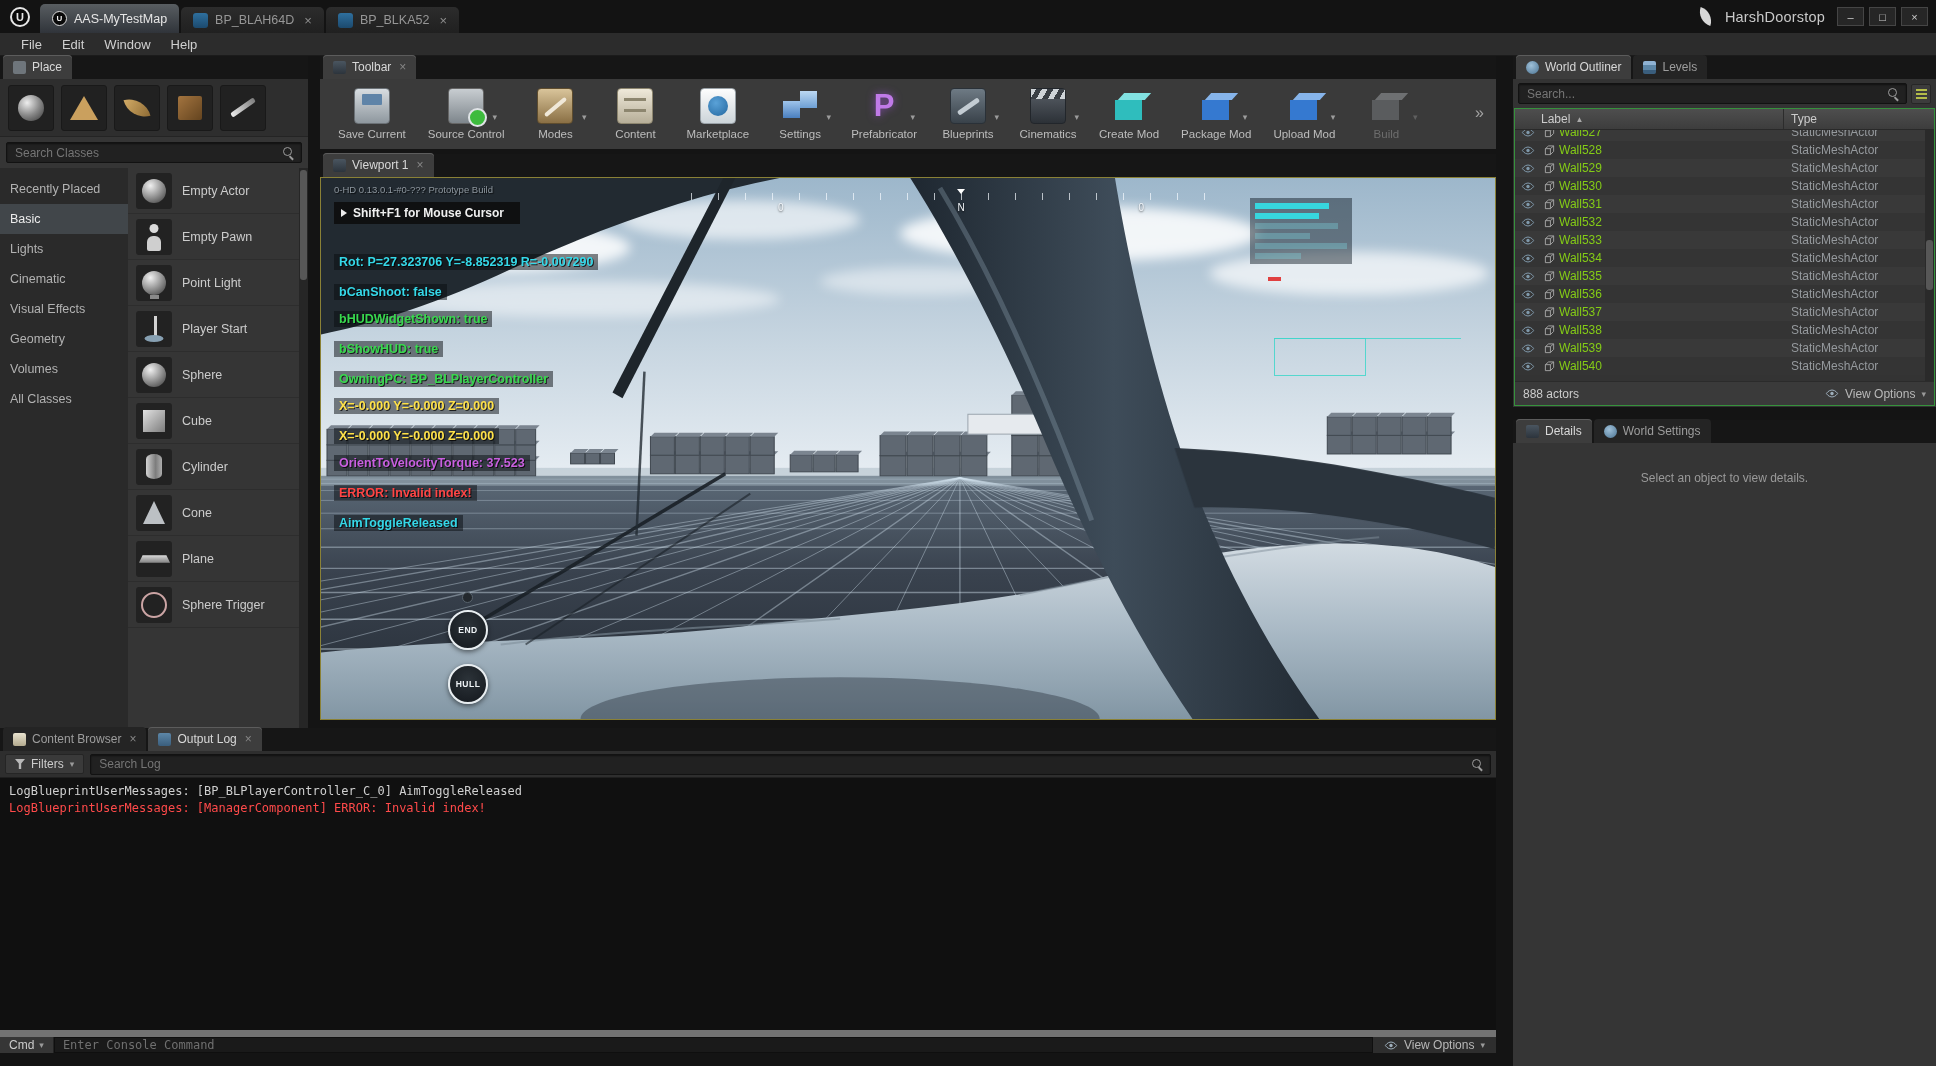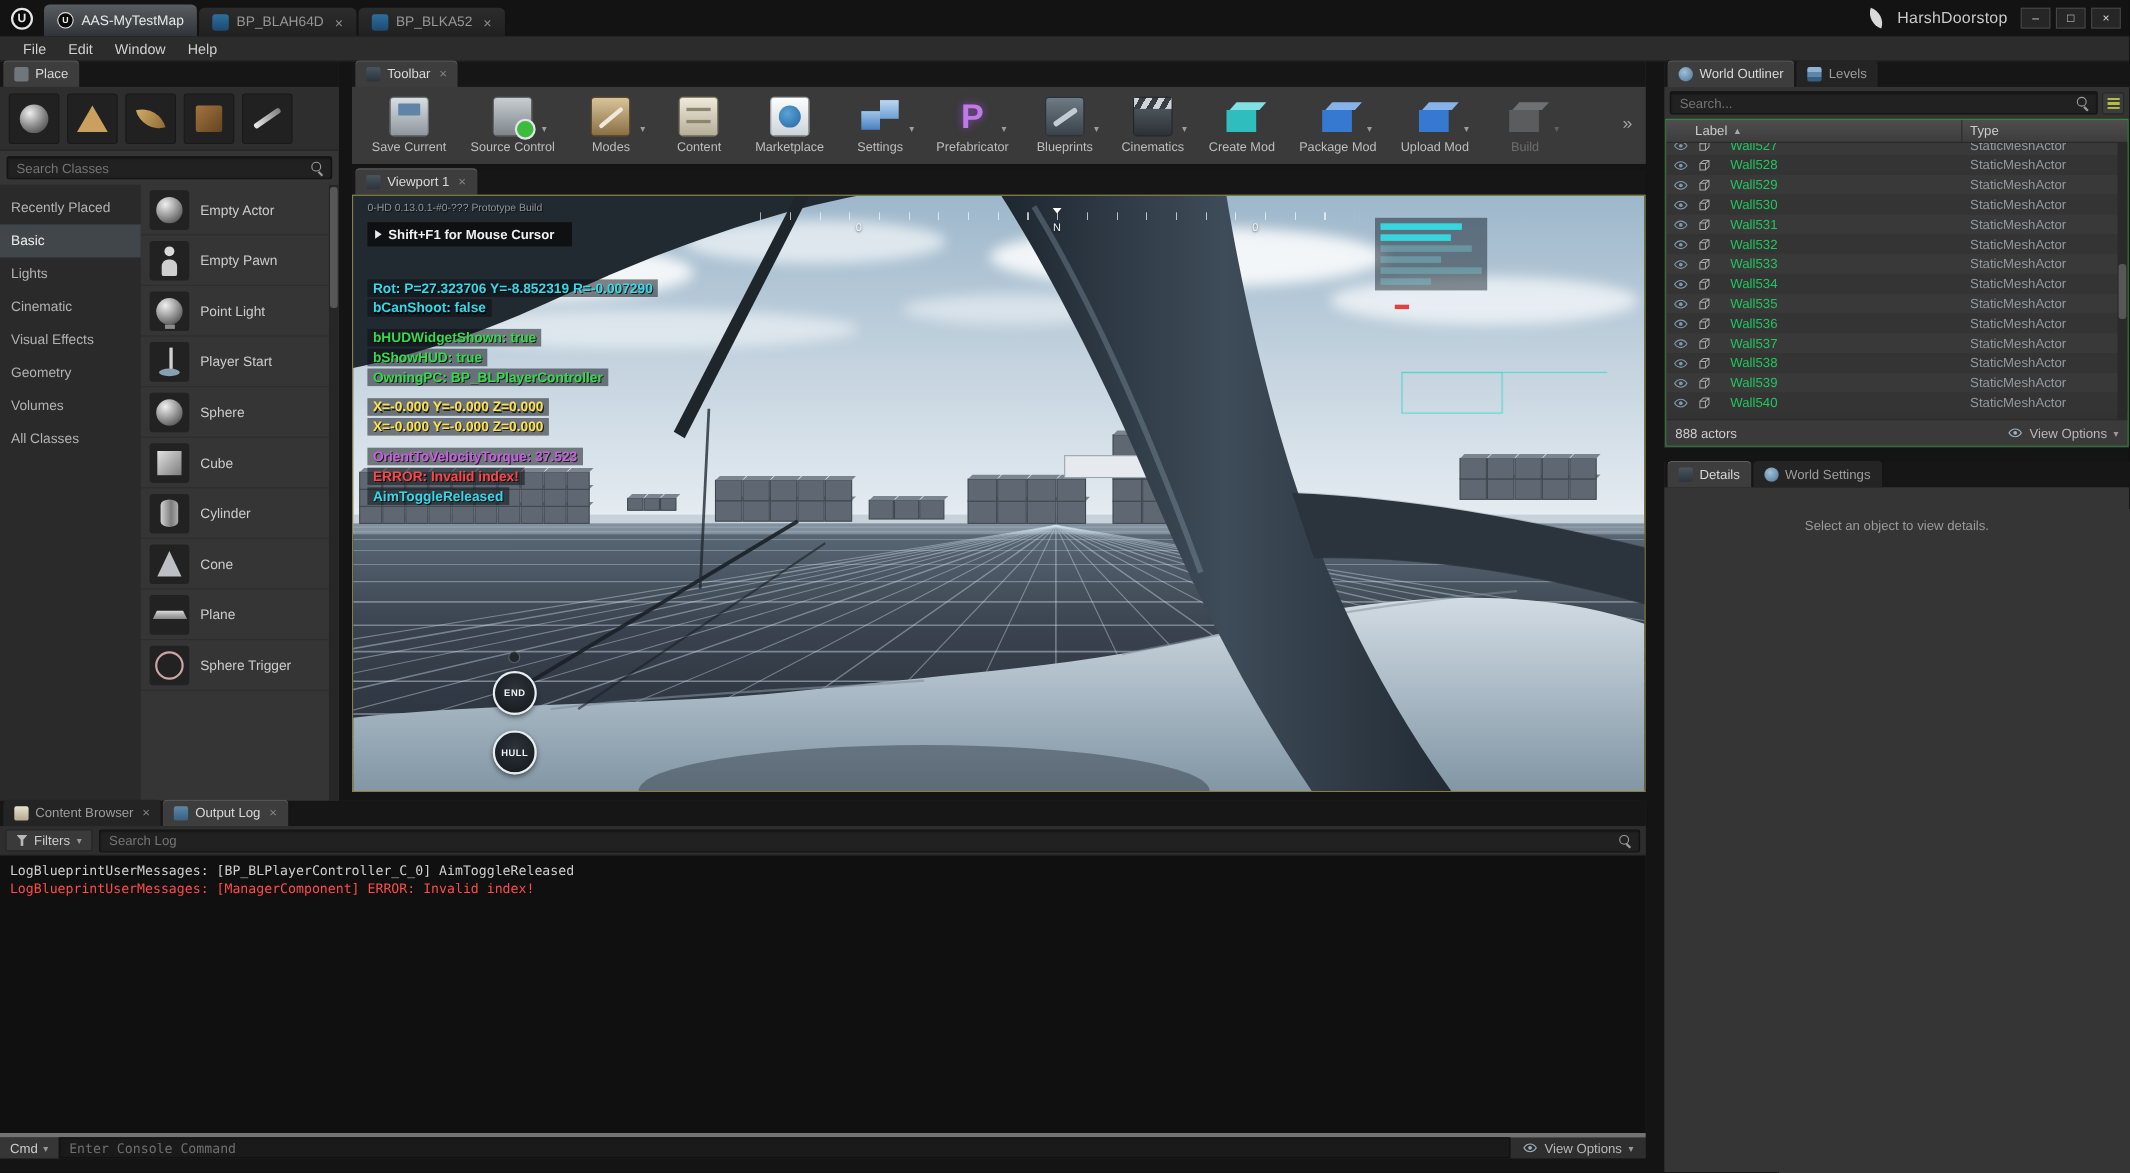--- a/index.html
+++ b/index.html
@@ -119,21 +119,21 @@
 
   
   .p-viewport { top:154px; left:320px; width:1176px; height:566px; background:#141414; }
   .vp-content { position:relative; flex:1; border:1px solid #8a8136; overflow:hidden; background:#3a4656; }
   #scene { position:absolute; inset:0; width:100%; height:100%; display:block; }
   .debug { position:absolute; left:13px; top:6px; z-index:5; }
   .dbg-build { font-size:9.5px; color:#97a0a8; opacity:.9; text-shadow:1px 1px 1px rgba(0,0,0,.8); }
   .dbg-hint { display:inline-flex; align-items:center; gap:6px; margin-top:7px; background:rgba(12,12,12,.88); color:#f0f0f0; font-weight:bold; font-size:12px; padding:4px 16px 4px 7px; }
   .dbg-hint .tri { width:0; height:0; border-top:4px solid transparent; border-bottom:4px solid transparent; border-left:6px solid #ececec; }
   .dbg-lines { margin-top:30px; }
-  .dbg-line { display:table; font-weight:bold; font-size:12.5px; background:rgba(8,12,16,.5); padding:1px 5px; margin-top:2px; text-shadow:1px 1px 0 rgba(0,0,0,.75); white-space:nowrap; }
+  .dbg-line { display:table; font-weight:bold; font-size:12.5px; background:rgba(8,12,16,.5); padding:1px 5px; margin-top:14px; text-shadow:1px 1px 0 rgba(0,0,0,.75); white-space:nowrap; }
   .dbg-line.gap { margin-top:11px; }
   .compass { position:absolute; left:640px; top:15px; transform:translateX(-50%); width:540px; z-index:4; }
   .compass .center-mark { position:absolute; left:50%; top:-4px; transform:translateX(-50%); width:0; height:0; border-left:4px solid transparent; border-right:4px solid transparent; border-top:5px solid #fff; }
   .compass .ticks { height:7px; background:repeating-linear-gradient(90deg, rgba(245,250,255,.7) 0 1px, transparent 1px 27px); }
   .compass .labels { display:flex; justify-content:space-around; color:#f2f6fa; font-size:10px; margin-top:2px; text-shadow:0 1px 2px rgba(0,0,0,.6); }
   .hudbox { position:absolute; right:143px; top:20px; width:102px; height:66px; background:rgba(6,18,26,.45); padding:5px; display:flex; flex-direction:column; gap:4px; z-index:4; }
   .hud-row { height:6px; background:rgba(125,230,240,.3); }
   .hud-row.hl { background:#37d6de; }
   .w50{width:50%} .w60{width:60%} .w70{width:70%} .w80{width:80%} .w90{width:90%}
   .hud-dots { position:absolute; right:205px; top:92px; z-index:4; }
@@ -148,21 +148,21 @@
 
   
   .p-bottom { top:728px; left:0; width:1496px; height:325px; background:#2e2e2e; }
   .filter-bar { height:27px; background:#2e2e2e; border-bottom:1px solid #1f1f1f; display:flex; align-items:center; gap:6px; padding:0 5px; flex:none; }
   .filters-btn { display:flex; align-items:center; gap:6px; background:#3a3a3a; border:1px solid #252525; border-radius:2px; height:20px; padding:0 9px; color:#cccccc; font-size:12px; }
   .funnel { width:10px; height:10px; background:#b9b9b9; clip-path:polygon(0 0,100% 0,62% 45%,62% 100%,38% 100%,38% 45%); }
   .caret { font-size:9px; color:#9a9a9a; }
   .log-search { flex:1; }
   .log-area { flex:1; background:#101010; font-family:"DejaVu Sans Mono", monospace; font-size:12px; line-height:17px; padding:5px 9px; overflow:hidden; }
   .log-line { white-space:pre; }
-  .cmd-bar { height:23px; background:#2e2e2e; display:flex; align-items:stretch; flex:none; border-top:4px solid #737373; }
+  .cmd-bar { height:23px; background:#2e2e2e; display:flex; align-items:stretch; flex:none; border-top:7px solid #737373; }
   .cmd-btn { display:flex; align-items:center; gap:5px; padding:0 9px; background:#363636; color:#cccccc; font-size:12px; border-right:1px solid #222; }
   .console-wrap { flex:1; display:flex; }
   .console-wrap input { flex:1; background:#1a1a1a; border:1px solid #0f0f0f; color:#8a8a8a; font-family:"DejaVu Sans Mono", monospace; font-size:12px; padding:0 8px; }
   .console-wrap input::placeholder { color:#6f6f6f; }
   .view-options { display:flex; align-items:center; gap:6px; padding:0 11px; color:#b8b8b8; font-size:12px; }
 
   
   .p-outliner { top:56px; left:1513px; width:423px; height:351px; background:#333; }
   .outl-search-row { display:flex; align-items:center; gap:4px; padding:4px 5px; flex:none; }
   .outl-search { flex:1; }
@@ -174,21 +174,21 @@
   .oh-sort { font-size:8px; color:#aaa; margin-left:5px; }
   .oh-type { position:absolute; left:276px; }
   .outl-header::after { content:""; position:absolute; left:268px; top:0; bottom:0; width:1px; background:#2c2c2c; }
   .outl-rows { flex:1; overflow:hidden; position:relative; background:#333; }
   .outl-rows-inner { margin-top:-7px; }
   .orow { height:18px; display:flex; align-items:center; font-size:12px; position:relative; }
   .orow:nth-child(odd) { background:#393939; }
   .orow:nth-child(even) { background:#343434; }
   .o-eye { width:26px; display:flex; justify-content:center; flex:none; }
   .o-ico { width:16px; display:flex; justify-content:center; flex:none; }
-  .o-label { color:#22c55e; margin-left:16px; }
+  .o-label { color:#84cc16; margin-left:2px; }
   .o-type { position:absolute; left:276px; color:#95999d; }
   .outl-scroll { position:absolute; top:0; right:0; bottom:0; width:9px; background:#2a2a2a; }
   .outl-footer { height:24px; flex:none; background:#3a3a3a; border-top:1px solid #2b2b2b; display:flex; align-items:center; padding:0 8px; font-size:12px; color:#cccccc; }
   .outl-footer .view-options { margin-left:auto; padding:0; }
 
   
   .p-details { top:420px; left:1513px; width:423px; height:646px; background:#353535; }
   .details-body { flex:1; text-align:center; padding-top:28px; color:#9a9a9a; font-size:12px; }
 
   .eye-svg { display:block; }

